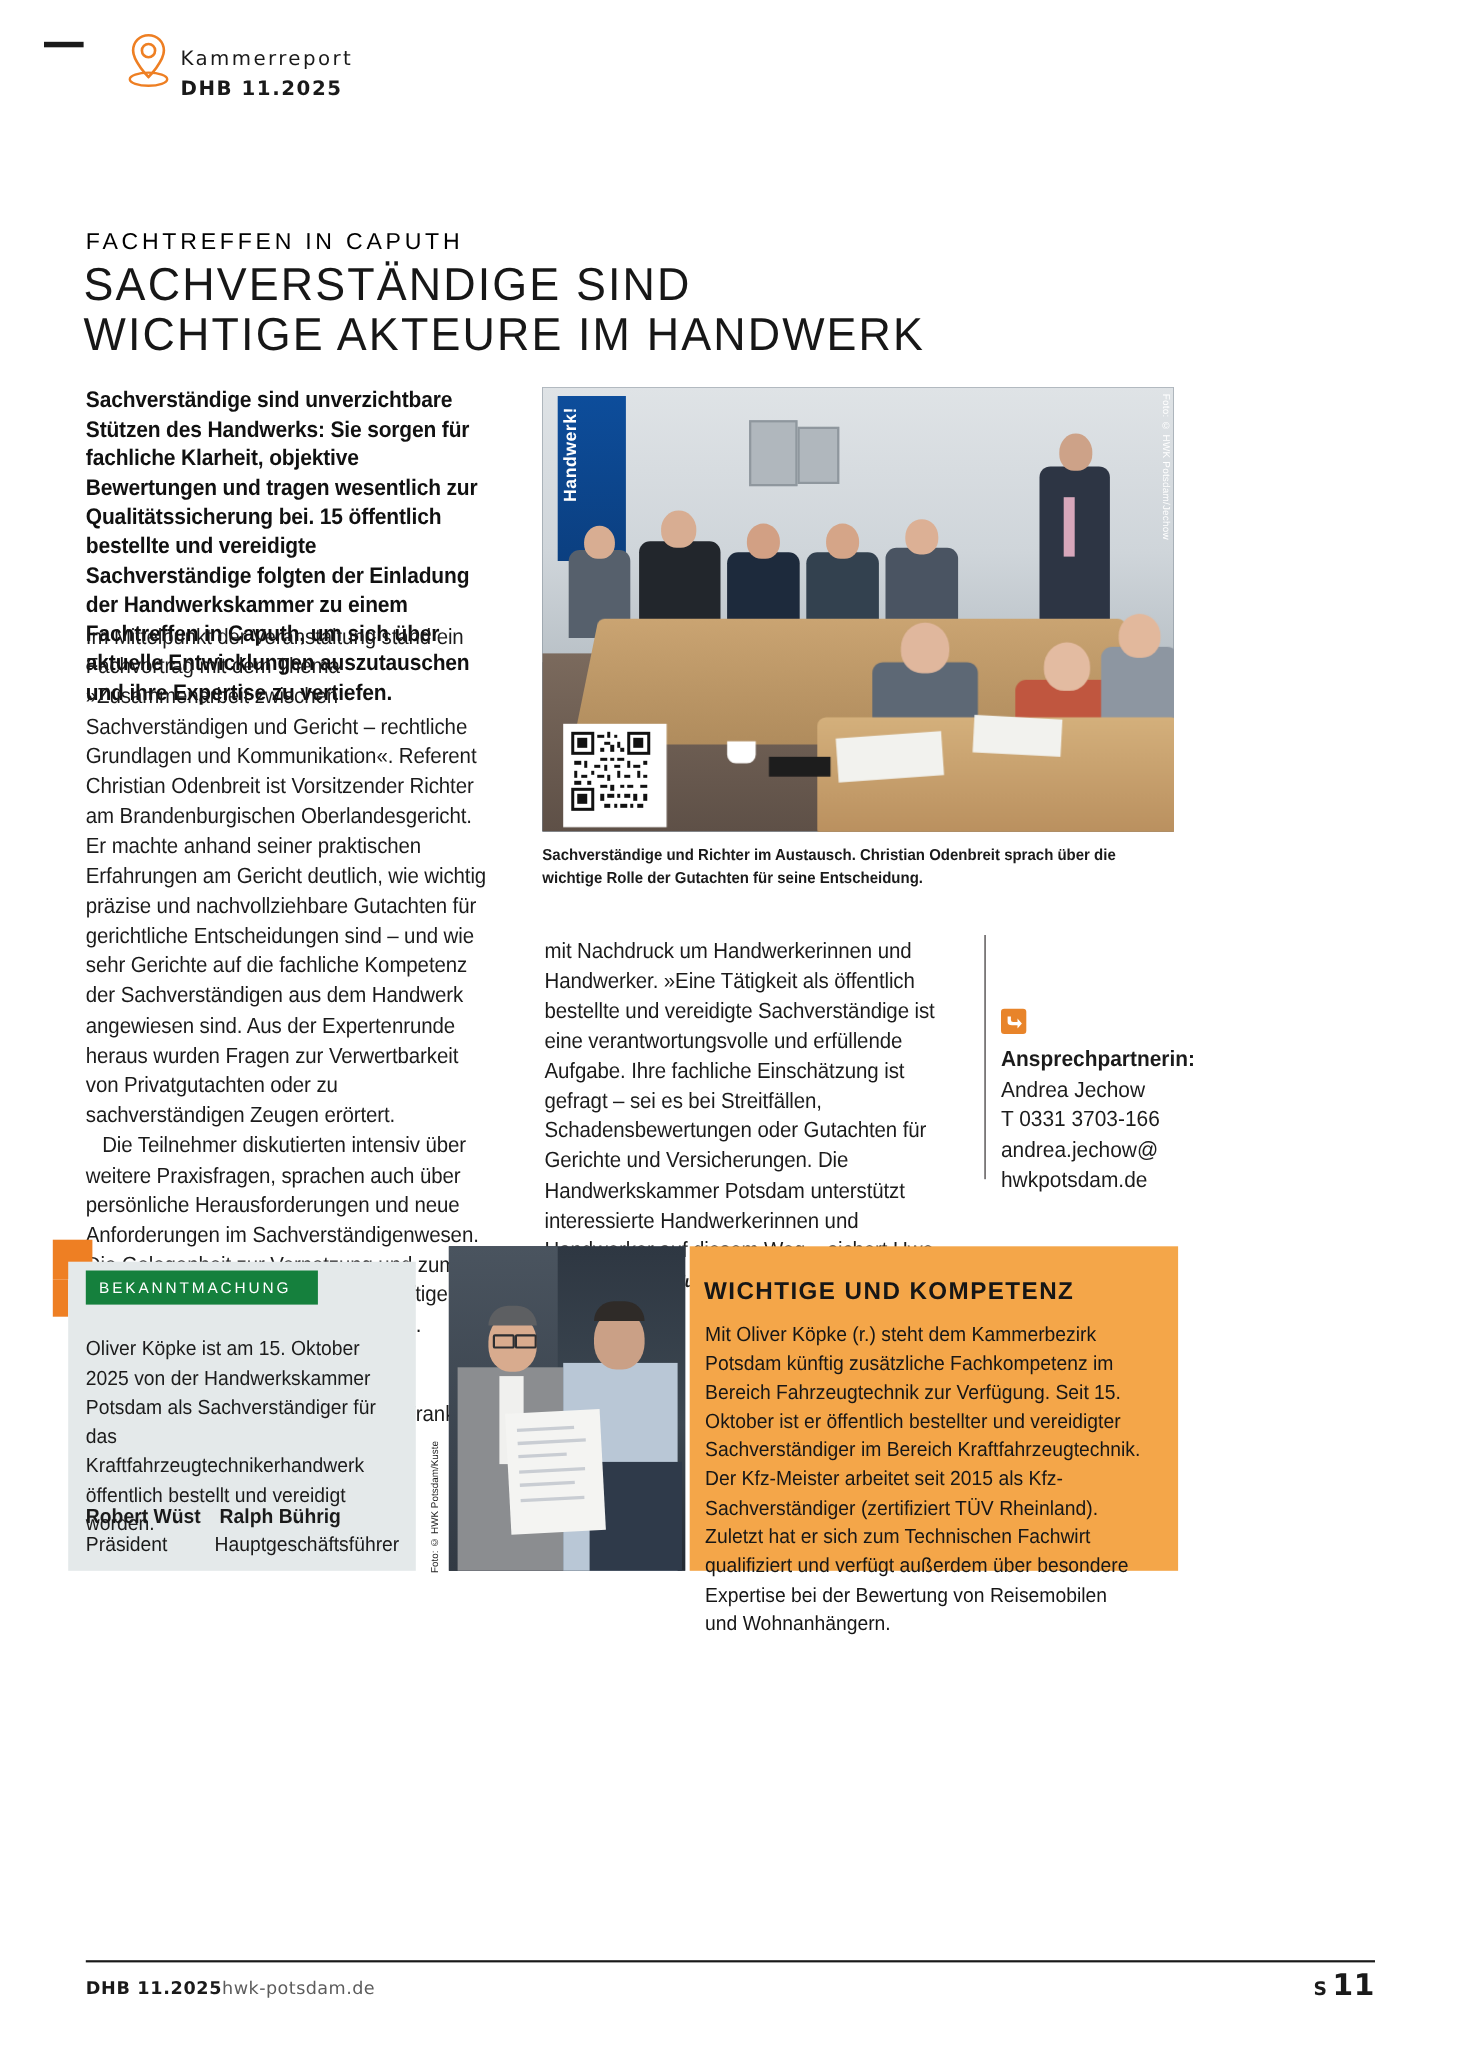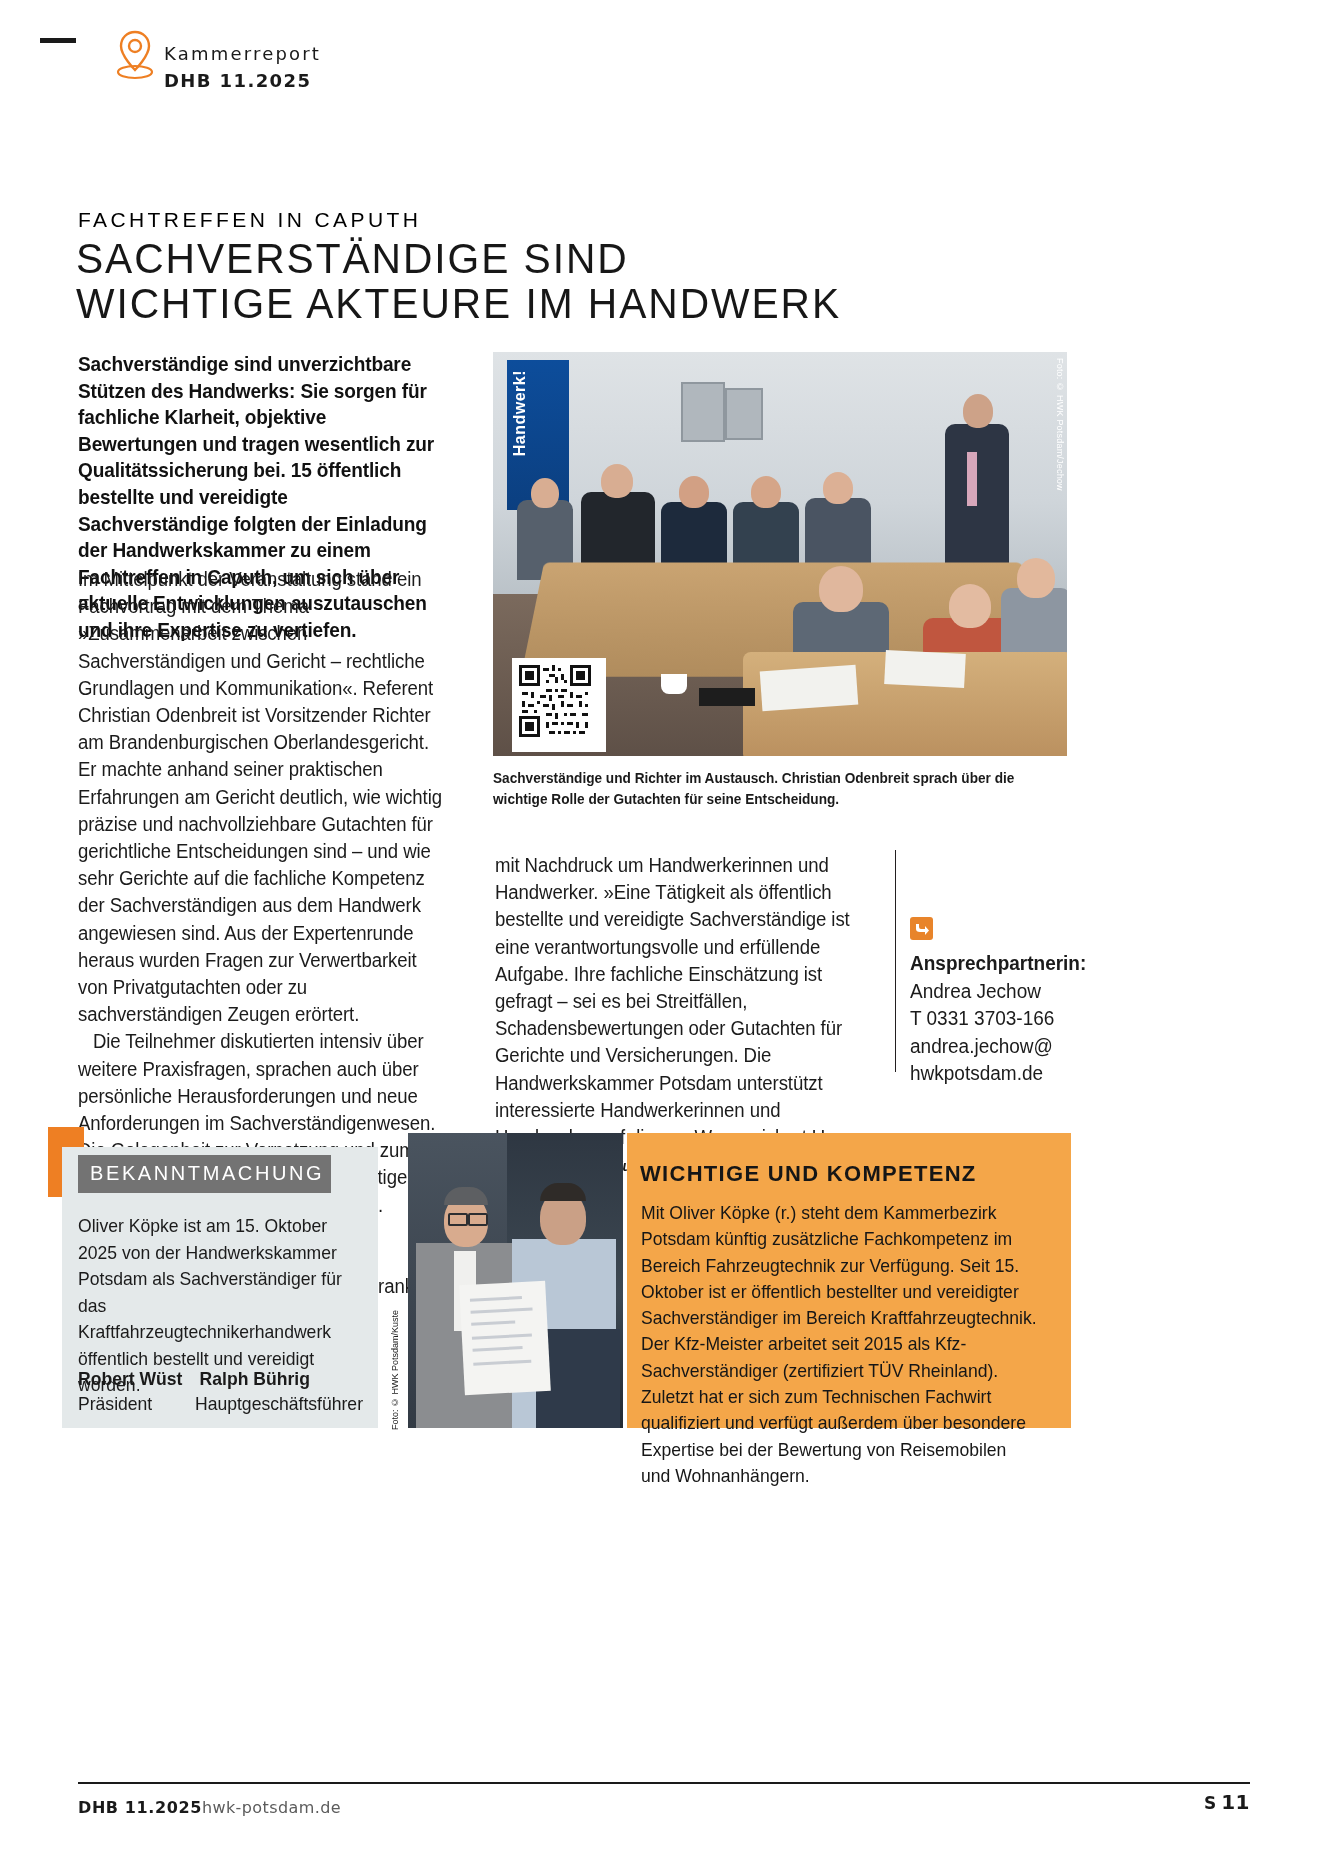--- a/index.html
+++ b/index.html
@@ -251,26 +251,26 @@
     left: 62px;
     top: 1147px;
     width: 316px;
     height: 281px;
     background: #e4e9ea;
   }
   .announce-tag {
     position: absolute;
     left: 78px;
     top: 1155px;
-    background: #737373;
+    background: #15803d;
     color: #ffffff;
-    font-size: 20px;
+    font-size: 14px;
     letter-spacing: 2.6px;
     font-weight: 400;
-    padding: 7px 7px 8px 12px;
+    padding: 7px 24px 8px 12px;
     font-family: "Liberation Sans", sans-serif;
   }
   .announce-body {
     position: absolute;
     left: 78px;
     top: 1213px;
     width: 290px;
     font-size: 18.5px;
     line-height: 26.5px;
     color: #1b1b1b;
@@ -370,21 +370,21 @@
   .footer-left b { font-weight: bold; }
   .footer-left .site { color: #5c5c5c; letter-spacing: 0.4px; }
   .footer-right {
     position: absolute;
     right: 76px;
     top: 1790px;
     font-family: "DejaVu Sans", sans-serif;
     text-align: right;
   }
   .footer-right .s { font-size: 17px; font-weight: bold; letter-spacing: 1px; }
-  .footer-right .num { font-size: 20px; font-weight: bold; letter-spacing: 0.5px; margin-left: 4px; }
+  .footer-right .num { font-size: 27px; font-weight: bold; letter-spacing: 0.5px; margin-left: 4px; }
 </style>
 </head>
 <body>
 
 <div class="page">
 
   <div class="runhead">
     <div class="runhead-rule"></div>
     <div class="pin-icon">
       <svg width="38" height="58" viewBox="0 0 38 58">

